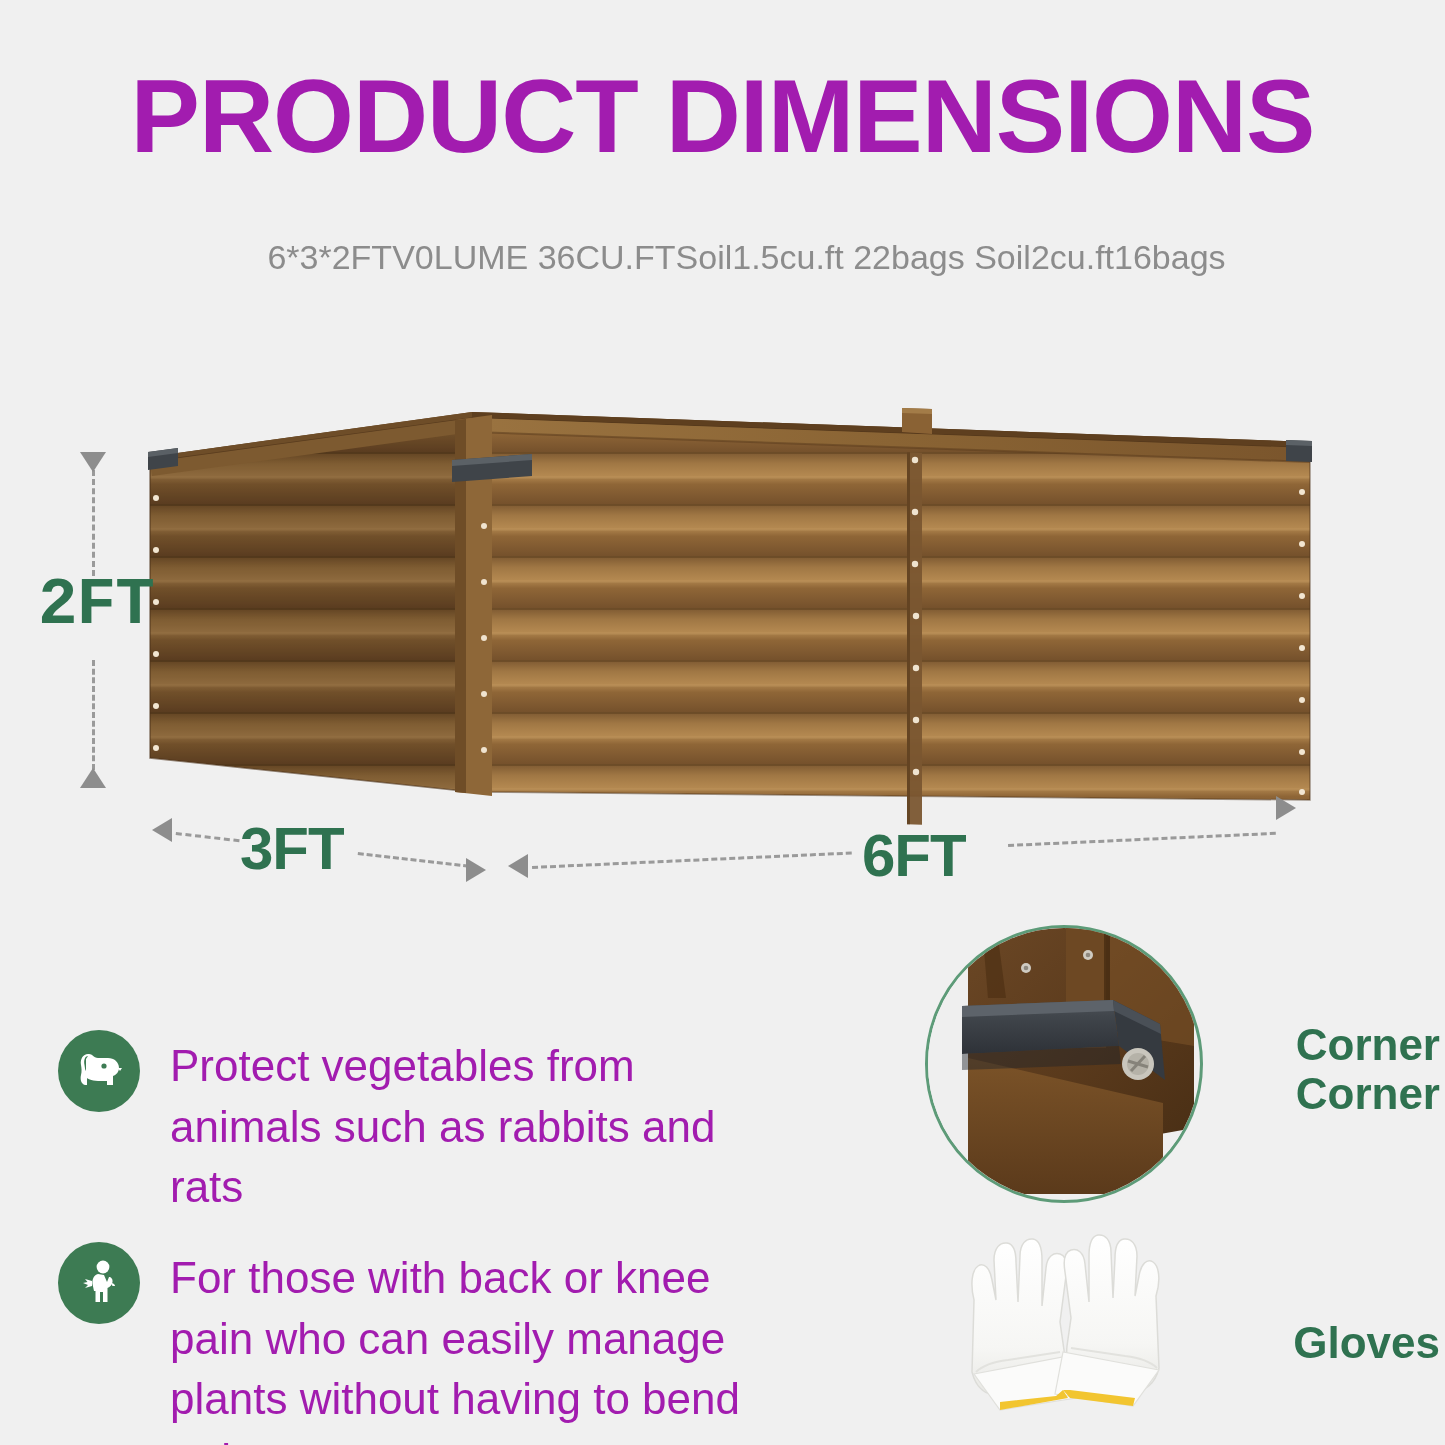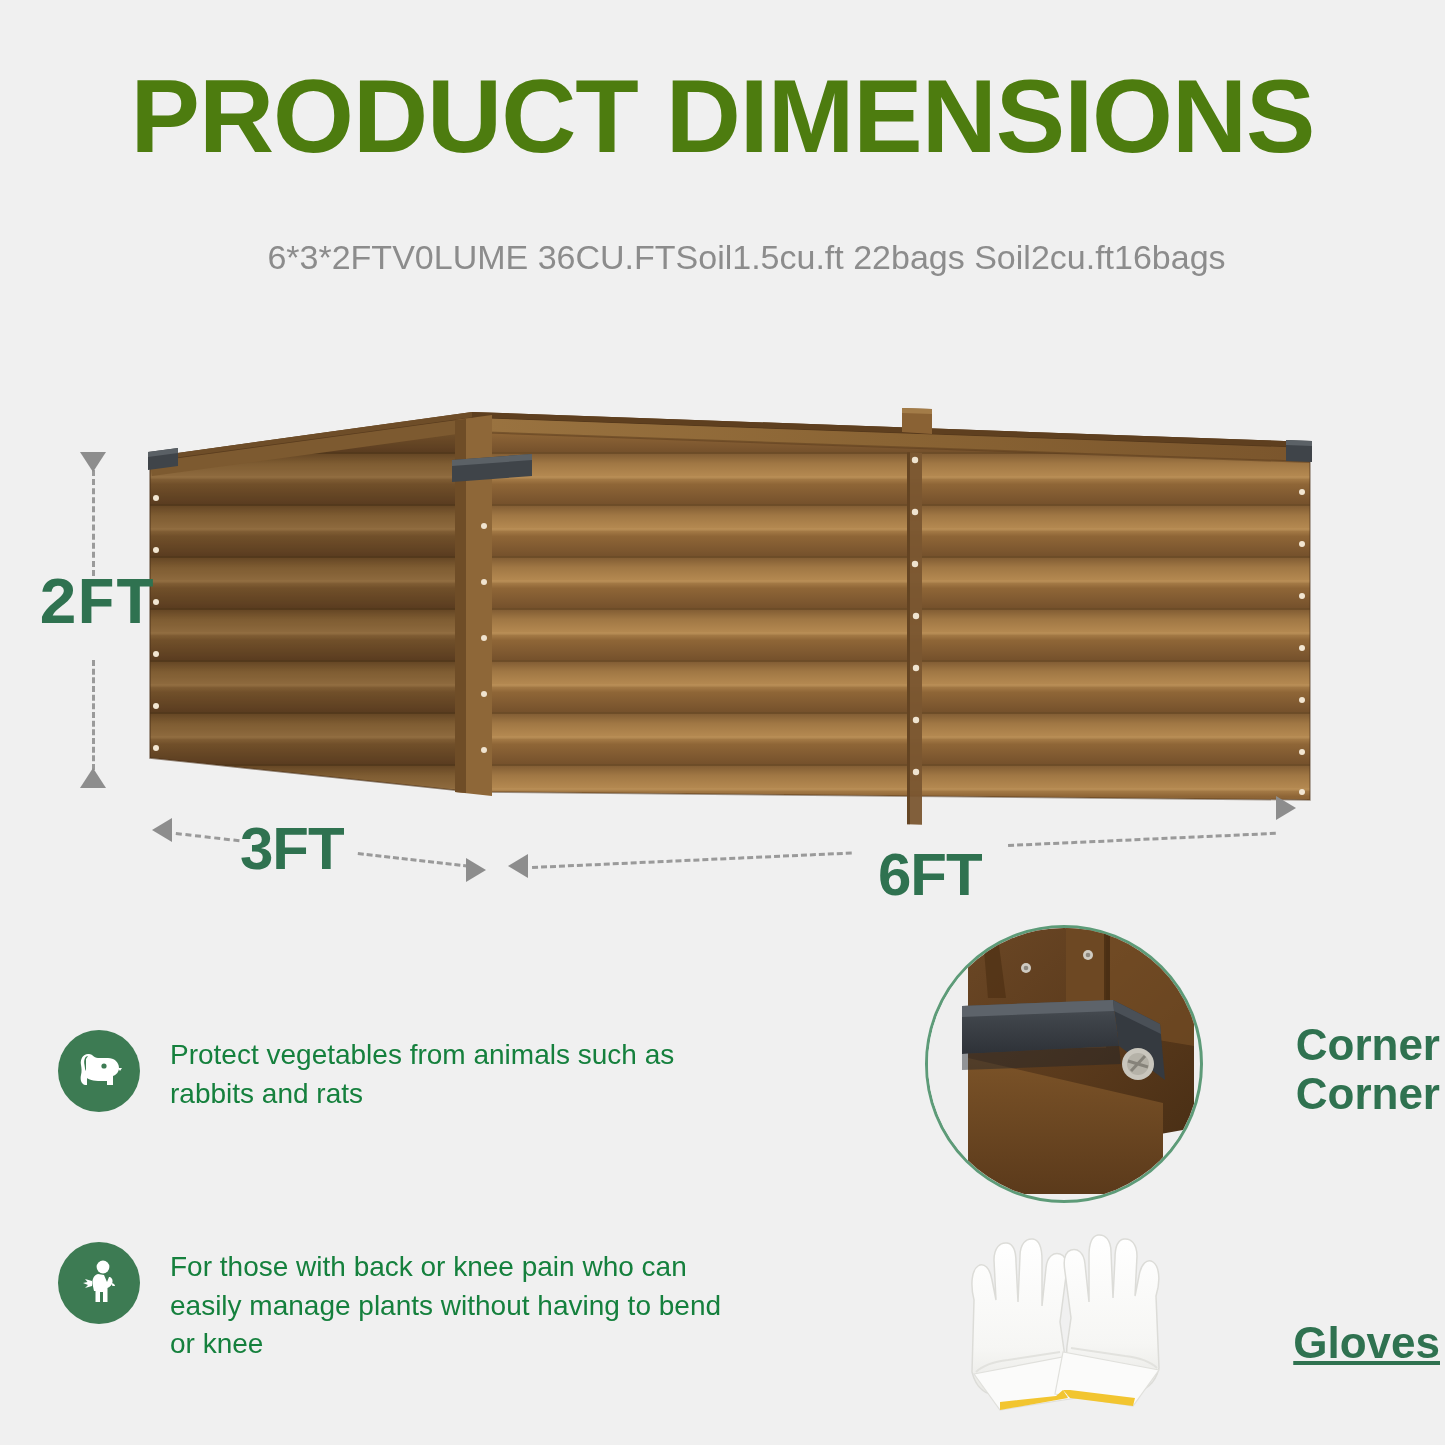--- a/index.html
+++ b/index.html
@@ -12,21 +12,21 @@
   }
   .stage{position:absolute;inset:0;}
 
   
   #page-title{
     position:absolute;left:0;top:62px;width:100%;
     text-align:center;
     font-size:104px;line-height:1.05;
     font-weight:bold;
     letter-spacing:-1px;
-    color:#4d7c0f;
+    color:#a21caf;
     white-space:nowrap;
   }
   #subtitle{
     position:absolute;left:0;top:238px;width:100%;
     text-align:center;
     font-size:34px;
     color:#8c8c8c;
     white-space:nowrap;
     padding-left:24px;
   }
@@ -34,21 +34,21 @@
   
   .dim-label{
     position:absolute;
     color:#2f7250;
     font-weight:bold;
     font-size:60px;
     letter-spacing:-1px;
   }
   #dim-height-label{left:38px;top:568px;font-size:66px;font-family:Liberation Mono, monospace;}
   #dim-depth-label{left:240px;top:814px;}
-  #dim-width-label{left:862px;top:840px;margin-left:16px;}
+  #dim-width-label{left:862px;top:821px;}
 
   
   .dash-v{
     position:absolute;width:0;
     border-left:3px dashed #9a9a9a;
   }
   .dash-line{
     position:absolute;height:0;
     border-top:3px dashed #9a9a9a;
     transform-origin:0 0;
@@ -69,43 +69,43 @@
   #feature-0{left:58px;top:1030px;}
   #feature-1{left:58px;top:1242px;}
   .feat-icon{
     width:82px;height:82px;border-radius:50%;
     background:#3d7b53;
     flex:0 0 82px;
     display:flex;align-items:center;justify-content:center;
     margin-right:30px;
   }
   .feat-text{
-    font-size:28px;line-height:1.38;
-    color:#15803d;
+    font-size:44px;line-height:1.38;
+    color:#a21caf;
     max-width:580px;
     padding-top:6px;
   }
 
   
   .inset-circle{
     position:absolute;
     border-radius:50%;
     overflow:hidden;
     border:3px solid #5d9b78;
     background:#efefef;
   }
   #guard-corner-inset{left:925px;top:925px;width:272px;height:272px;}
   .inset-label{
     position:absolute;
     color:#2f7250;font-weight:bold;
     font-size:44px;line-height:1.12;
     text-align:right;
   }
   #guard-corner-label{left:1140px;top:1020px;width:300px;}
-  #gloves-label{left:1140px;top:1318px;width:300px;text-decoration:underline;}
+  #gloves-label{left:1140px;top:1318px;width:300px;}
   #gloves-image{position:absolute;left:930px;top:1222px;width:270px;height:215px;}
 </style>
 </head>
 <body style="background: rgb(240, 240, 240);">
 
 <div class="stage">
 
   <div id="page-title">PRODUCT DIMENSIONS</div>
   <div id="subtitle">6*3*2FTV0LUME 36CU.FTSoil1.5cu.ft 22bags Soil2cu.ft16bags</div>
 

